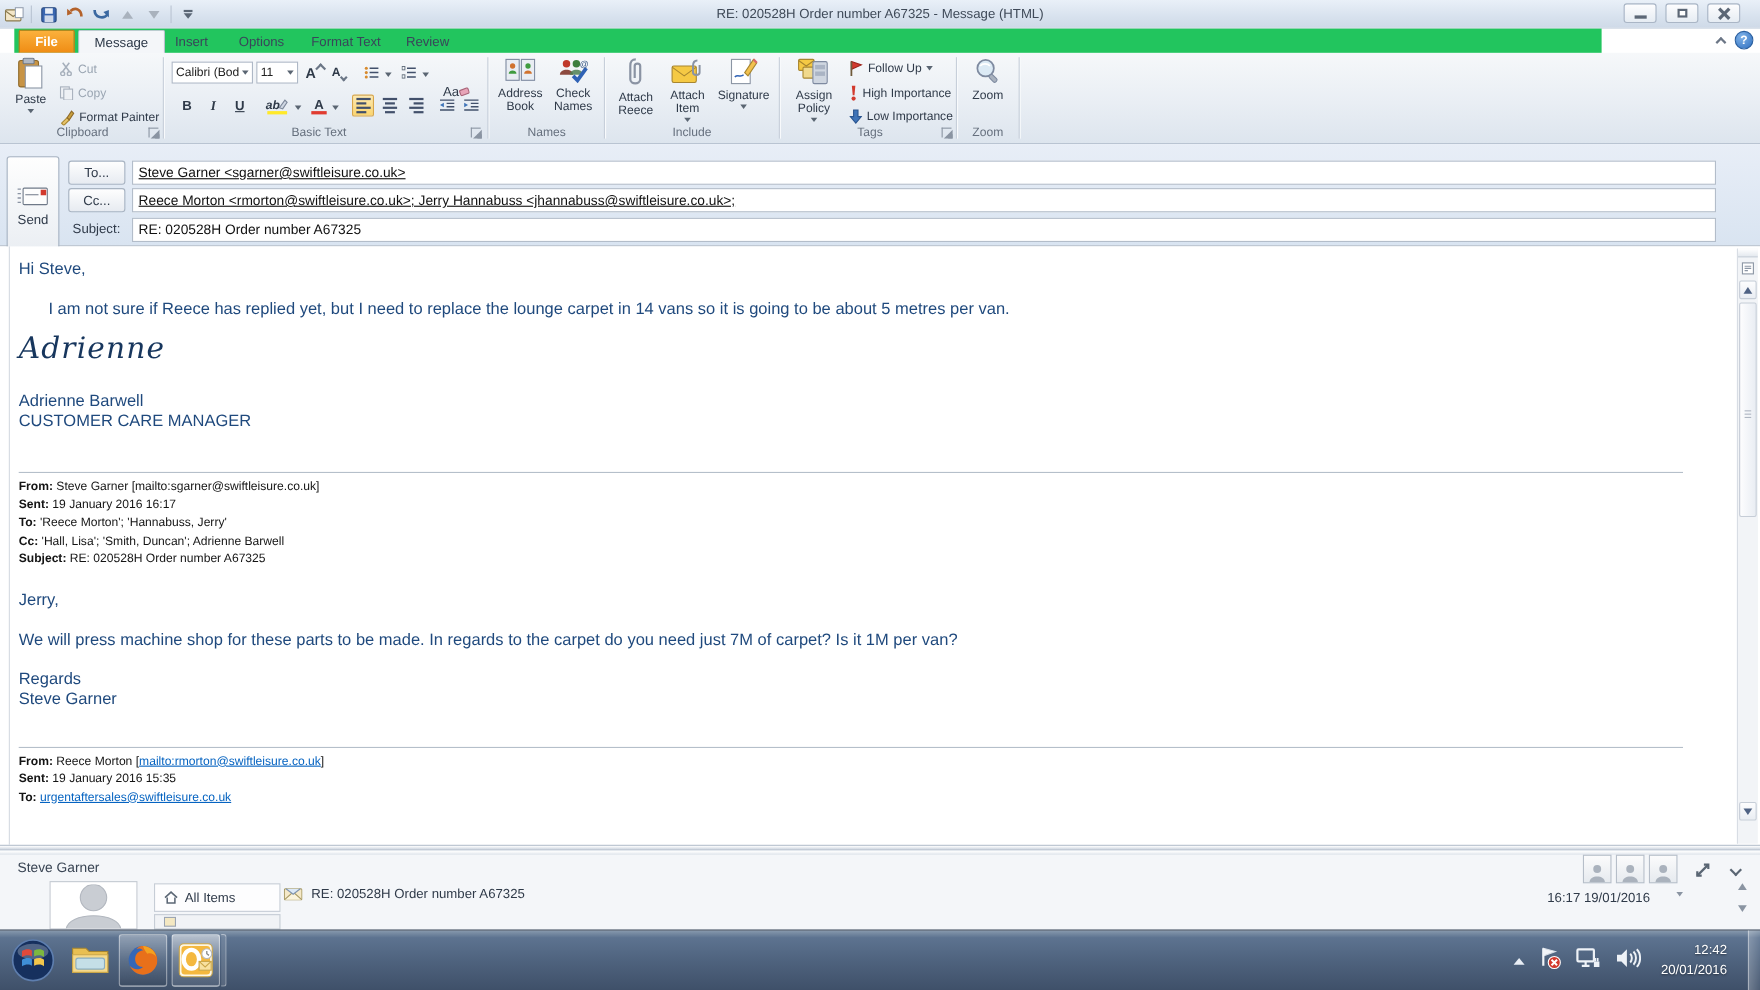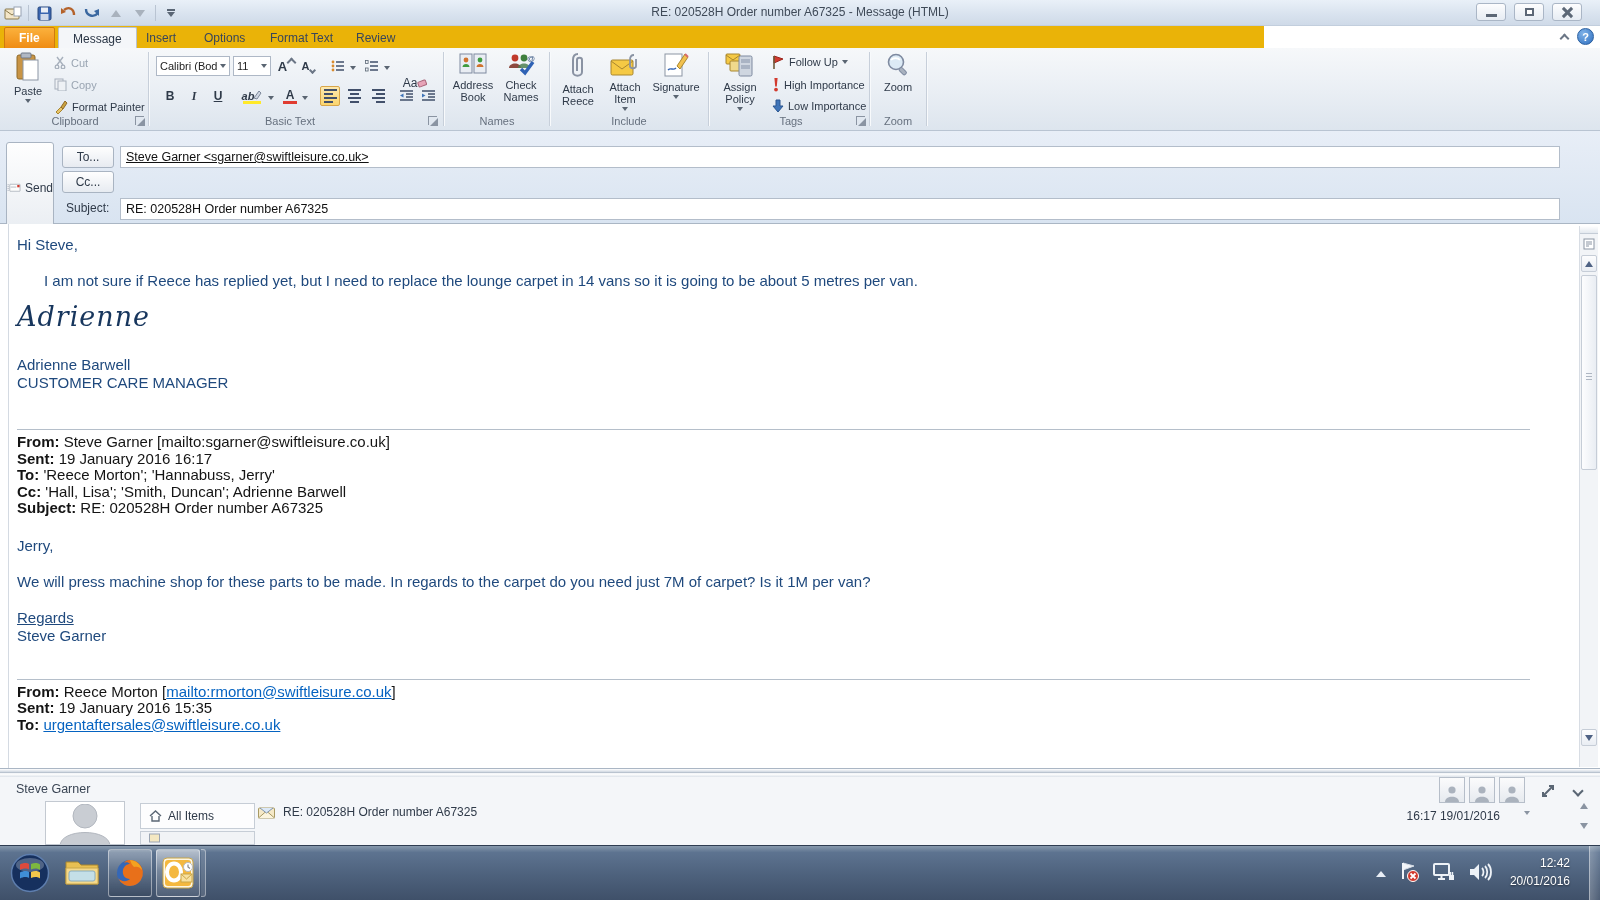--- a/index.html
+++ b/index.html
@@ -22,21 +22,21 @@
   .wbtn{width:30px;height:18px;border:1px solid #aab6c6;border-radius:3px;
     background:linear-gradient(#fdfdfe,#e6ecf3);display:flex;align-items:center;justify-content:center;}
   .glyph-min{width:11px;height:3px;background:#5c6776;margin-top:6px;}
   .glyph-restore{width:9px;height:8px;border:2px solid #5c6776;position:relative;background:#fff;}
   .glyph-restore:before{content:"";position:absolute;left:2px;top:-5px;width:9px;height:8px;border:2px solid #5c6776;z-index:-1;}
   .glyph-x{position:relative;width:12px;height:12px;}
   .glyph-x:before,.glyph-x:after{content:"";position:absolute;left:5px;top:0;width:3px;height:13px;background:#5c6776;}
   .glyph-x:before{transform:rotate(45deg);} .glyph-x:after{transform:rotate(-45deg);}
 
   
-  .tabrow{position:absolute;left:0;top:26px;width:1264px;height:23px;background:#eab308;}
+  .tabrow{position:absolute;left:13px;top:26px;width:1443px;height:23px;background:#22c55e;}
   .tab{position:absolute;top:1px;height:22px;padding:0 14px;font-size:12px;color:#39465a;
     display:flex;align-items:center;border-radius:2px 2px 0 0;}
   .tab.file{background:linear-gradient(#fbb13c,#ef8c14);color:#fff;border:1px solid #d07a10;font-weight:bold;}
   .tab.active{background:#f4f6f9;border:1px solid #b9c2ce;border-bottom:none;color:#2a3646;}
   .ribbon-collapse{position:absolute;right:28px;top:30px;width:16px;height:14px;display:flex;align-items:center;justify-content:center;}
   .chev-up{width:7px;height:7px;border-left:2px solid #6b7686;border-top:2px solid #6b7686;transform:rotate(45deg);margin-top:3px;}
   .helpbtn{position:absolute;right:6px;top:28px;width:17px;height:17px;border-radius:50%;
     background:radial-gradient(circle at 35% 30%,#7fb2e8,#2f6fc0);color:#fff;font-size:11px;font-weight:bold;
     display:flex;align-items:center;justify-content:center;border:1px solid #2a5f9f;}
 
@@ -61,36 +61,36 @@
   .u-line{text-decoration:underline;}
   .it{font-style:italic;font-family:"Liberation Serif",serif;}
   .ubar{position:absolute;bottom:2px;left:3px;right:3px;height:3px;}
   .align-ic{display:flex;flex-direction:column;gap:2px;}
   .align-ic i{display:block;height:2px;background:#42506b;}
 
   
   .envelope{position:absolute;left:0;top:131px;width:1600px;height:93px;
     background:linear-gradient(#e8eef7,#d9e4f1);border-bottom:1px solid #aab6c4;}
   .sendbtn{position:absolute;left:6px;top:11px;width:48px;height:92px;border:1px solid #a9b4c2;border-radius:3px;
-    background:linear-gradient(#fefefe,#e9edf2);display:flex;align-items:center;justify-content:center;gap:4px;
+    background:linear-gradient(#fefefe,#e9edf2);display:flex;flex-direction:column;align-items:center;justify-content:center;gap:4px;
     font-size:12px;color:#2f3a49;}
   .fieldbtn{position:absolute;left:62px;width:52px;height:22px;border:1px solid #a9b4c2;border-radius:3px;
     background:linear-gradient(#fefefe,#e7ebf1);font-size:12px;color:#2f3a49;display:flex;align-items:center;justify-content:center;}
   .subjlabel{position:absolute;left:66px;top:201px;font-size:12px;color:#2f3a49;}
   .field{position:absolute;left:120px;width:1440px;height:22px;background:#fff;border:1px solid #b3bdca;
     font-size:12.5px;color:#111;display:flex;align-items:center;padding:0 5px;white-space:nowrap;overflow:hidden;}
 
   
   .msgbody{position:absolute;left:0;top:224px;width:1600px;height:545px;background:#fff;border-bottom:1px solid #aab6c4;}
   .msgframe{position:absolute;left:8px;top:0;bottom:0;width:1px;background:#d4dae2;}
   .bodycontent{position:absolute;left:17px;top:12px;right:70px;font-size:15px;color:#1F497D;}
   .bodycontent p{margin:0;}
   .blue{color:#1F497D;}
   .script-sig{font-family:"DejaVu Serif",serif;font-style:italic;font-size:27px;color:#17365d;letter-spacing:1px;}
-  .qline{font-size:15px;color:#141414;line-height:16.5px;}
+  .qline{font-size:11px;color:#141414;line-height:16.5px;}
   .qline b{font-weight:bold;}
   .maillink{color:#0563C1;text-decoration:underline;}
   .hrline{border:none;border-top:1px solid #b5bfca;margin:0;}
 
   
   .vscroll{position:absolute;right:2px;top:2px;width:19px;height:541px;background:#f2f4f7;border-left:1px solid #d8dde4;}
   .vs-split{height:8px;border-bottom:1px solid #c4ccd6;background:linear-gradient(#fff,#e4e9ef);}
   .vs-icon{height:20px;display:flex;align-items:center;justify-content:center;}
   .vs-btn{height:17px;display:flex;align-items:center;justify-content:center;background:linear-gradient(#fdfdfe,#e9edf3);border:1px solid #c6cdd7;border-radius:2px;margin:1px;}
   .tri-up-b{width:0;height:0;border-left:4px solid transparent;border-right:4px solid transparent;border-bottom:6px solid #4f6284;}
@@ -466,20 +466,23 @@
     <div class="fieldbtn" style="top:15px;">
         <span>To...</span>
       </div>
     <div class="fieldbtn" style="top:40px;">
         <span>Cc...</span>
       </div>
     <div class="subjlabel" style="top:70px;">Subject:</div>
     <div class="field" style="top:15px;">
         <span class="u-line">Steve Garner &lt;sgarner@swiftleisure.co.uk&gt;</span>
       </div>
+    <div class="field" style="top:40px;">
+        <span class="u-line">Reece Morton &lt;rmorton@swiftleisure.co.uk&gt;; Jerry Hannabuss &lt;jhannabuss@swiftleisure.co.uk&gt;;</span>
+      </div>
     <div class="field" style="top:67px;">
         <span>RE: 020528H Order number A67325</span>
       </div>
   </div>
 
   <div class="msgbody">
     <div class="msgframe"></div>
     <div class="bodycontent">
       <p class="blue">Hi Steve,</p>
       <p class="blue" style="margin-top:19px;margin-left:27px;">I  am not sure if Reece has replied yet, but I need to replace the lounge carpet in 14 vans so it is going to be about 5 metres per van.</p>
@@ -489,21 +492,21 @@
       <hr class="hrline" style="margin-top:38px;">
       <div style="margin-top:4px;">
         <div class="qline"><b>From:</b><span> Steve Garner [mailto:sgarner@swiftleisure.co.uk]</span></div>
         <div class="qline"><b>Sent:</b><span> 19 January 2016 16:17</span></div>
         <div class="qline"><b>To:</b><span> 'Reece Morton'; 'Hannabuss, Jerry'</span></div>
         <div class="qline"><b>Cc:</b><span> 'Hall, Lisa'; 'Smith, Duncan'; Adrienne Barwell</span></div>
         <div class="qline"><b>Subject:</b><span> RE: 020528H Order number A67325</span></div>
       </div>
       <p class="blue" style="margin-top:20px;">Jerry,</p>
       <p class="blue" style="margin-top:19px;">We will press machine shop for these parts to be made. In regards to the carpet do you need just 7M of carpet? Is it 1M per van?</p>
-      <p class="blue" style="margin-top:19px;text-decoration:underline;">Regards</p>
+      <p class="blue" style="margin-top:19px;">Regards</p>
       <p class="blue" style="margin-top:1px;">Steve Garner</p>
       <hr class="hrline" style="margin-top:35px;">
       <div style="margin-top:4px;">
         <div class="qline"><b>From:</b><span> Reece Morton [</span><a class="maillink">mailto:rmorton@swiftleisure.co.uk</a><span>]</span></div>
         <div class="qline"><b>Sent:</b><span> 19 January 2016 15:35</span></div>
         <div class="qline"><b>To:</b><span>&nbsp;</span><a class="maillink">urgentaftersales@swiftleisure.co.uk</a></div>
       </div>
     </div>
 
     <div class="vscroll">

